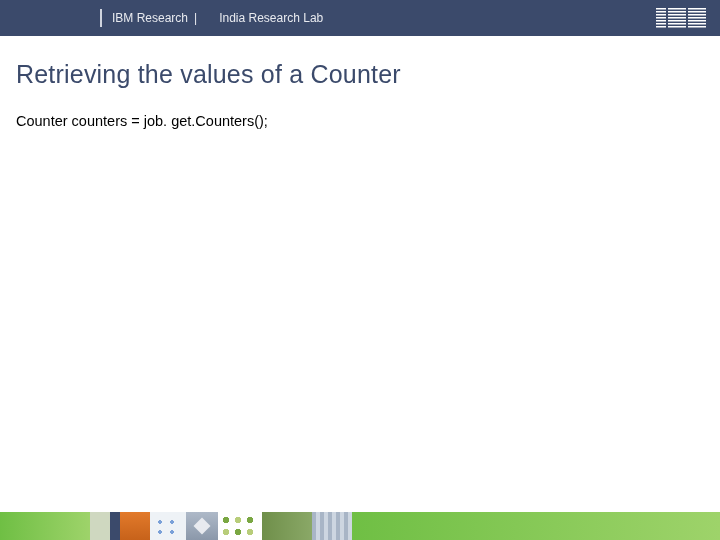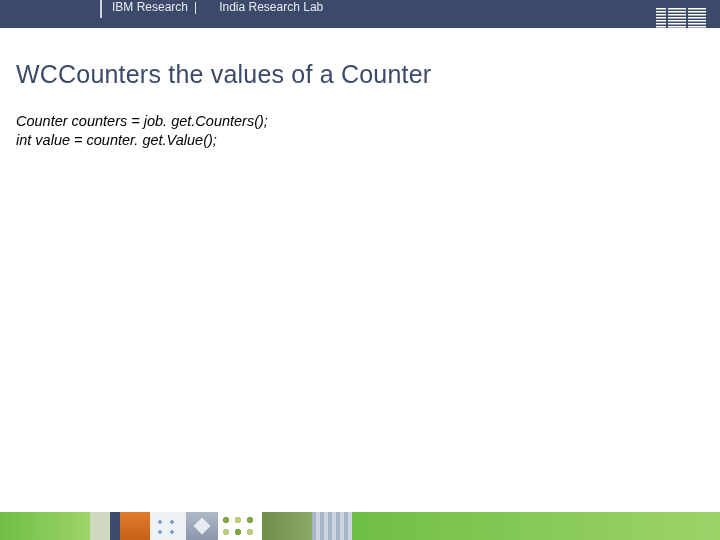--- a/index.html
+++ b/index.html
@@ -10,23 +10,24 @@
     background: #ffffff;
     font-family: Arial, Helvetica, sans-serif;
     overflow: hidden;
     position: relative;
   }
   .header {
     position: absolute;
     top: 0;
     left: 0;
     width: 720px;
-    height: 28px;
+    height: 36px;
     background: #3b4a6b;
     display: flex;
+    align-items: center;
     color: #e8eaef;
     font-size: 12px;
   }
   .header-bar {
     width: 2px;
     height: 18px;
     background: #cfd4de;
     margin-left: 100px;
     margin-right: 10px;
   }
@@ -63,21 +64,20 @@
     letter-spacing: 0.2px;
   }
   .code-block {
     position: absolute;
     left: 16px;
     top: 112px;
     font-size: 14.5px;
     color: #000000;
     line-height: 1.3;
     font-family: Arial, Helvetica, sans-serif;
-    font-style: italic;
   }
   .code-line { white-space: pre; }
   .footer {
     position: absolute;
     bottom: 0;
     left: 0;
     width: 720px;
     height: 28px;
     display: flex;
   }
@@ -129,25 +129,24 @@
         <rect x="0" y="36" width="100" height="3"></rect>
       </g>
       <g fill="#3b4a6b">
         <rect x="20" y="0" width="4" height="40"></rect>
         <rect x="60" y="0" width="4" height="40"></rect>
       </g>
     </svg>
   </div>
 </div>
 
-<div class="slide-title">WCCounters the values of a Counter</div>
+<div class="slide-title">Retrieving the values of a Counter</div>
 
 <div class="code-block">
   <div class="code-line">Counter counters = job. get.Counters();</div>
-  <div class="code-line">int value = counter. get.Value();</div>
 </div>
 
 <div class="footer">
   <div class="f-seg f1"></div>
   <div class="f-seg f2"></div>
   <div class="f-seg f3"></div>
   <div class="f-seg f4"></div>
   <div class="f-seg f5"></div>
   <div class="f-seg f6"></div>
   <div class="f-seg f7"></div>

